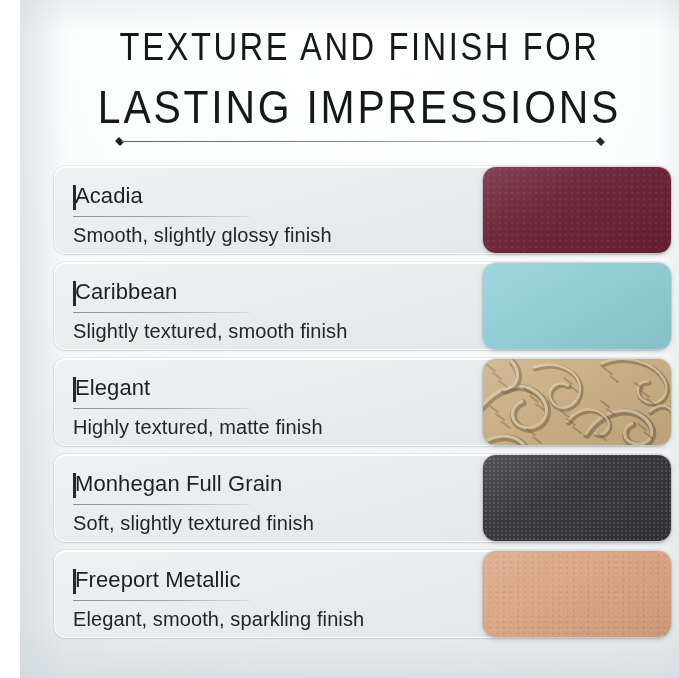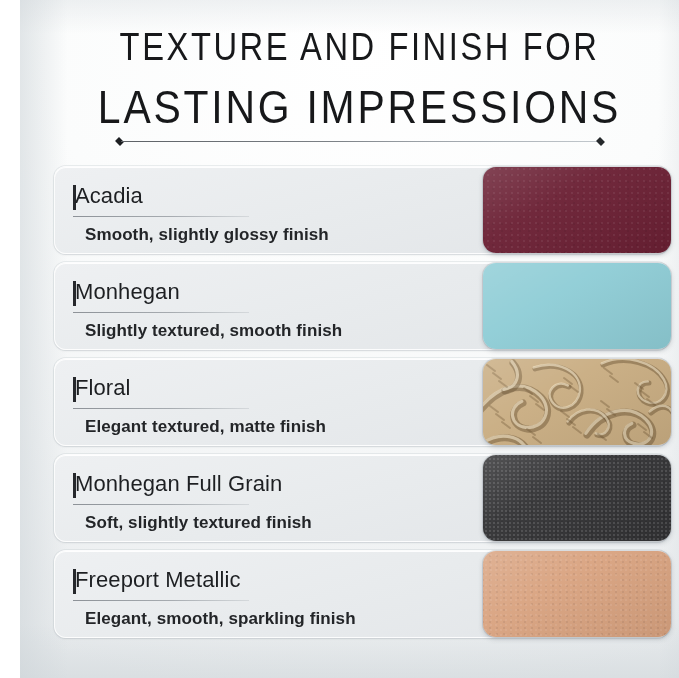--- a/index.html
+++ b/index.html
@@ -155,25 +155,25 @@
     position: absolute;
     left: 0;
     top: 33px;
     width: 176px;
     height: 1px;
     background: linear-gradient(to right, #8d9298 0%, #a6abb0 55%, #d5d9dc 100%);
   }
 
   .row-desc {
     position: absolute;
-    left: 12px;
+    left: 0;
     top: 41px;
     font-family: "Liberation Sans Narrow", "Liberation Sans", sans-serif;
-    font-size: 17px;
-    font-weight: 700;
+    font-size: 20px;
+    font-weight: 400;
     color: #232528;
     white-space: nowrap;
     line-height: 22px;
     letter-spacing: .1px;
   }
 
   
   .swatch {
     position: absolute;
     left: 463px;
@@ -251,38 +251,38 @@
     <div class="swatch">
       <span class="base" style="background: rgb(107, 32, 52);"></span>
       <span class="tex tex-grain soft"></span>
       <span class="sheen"></span>
     </div>
   </div>
       <div class="row">
     <div class="card">
       <div class="card-inner">
         <span class="accent-bar"></span>
-        <div class="row-title">Monhegan</div>
+        <div class="row-title">Caribbean</div>
         <span class="title-rule"></span>
         <div class="row-desc">Slightly textured, smooth finish</div>
       </div>
     </div>
     <div class="swatch">
       <span class="base" style="background: rgb(143, 205, 214);"></span>
 
       <span class="sheen"></span>
     </div>
   </div>
       <div class="row">
     <div class="card">
       <div class="card-inner">
         <span class="accent-bar"></span>
-        <div class="row-title">Floral</div>
-        <span class="title-rule"></span>
-        <div class="row-desc">Elegant textured, matte finish</div>
+        <div class="row-title">Elegant</div>
+        <span class="title-rule"></span>
+        <div class="row-desc">Highly textured, matte finish</div>
       </div>
     </div>
     <div class="swatch">
       <span class="base" style="background: rgb(201, 173, 130);"></span>
       <span class="tex tex-floral">
             <svg viewBox="0 0 188 86" preserveAspectRatio="none" width="100%" height="100%" style="position: absolute; inset: 0px;">
               <defs>
                 <filter id="emboss">
                   <feGaussianBlur stdDeviation="0.5"></feGaussianBlur>
                 </filter>

